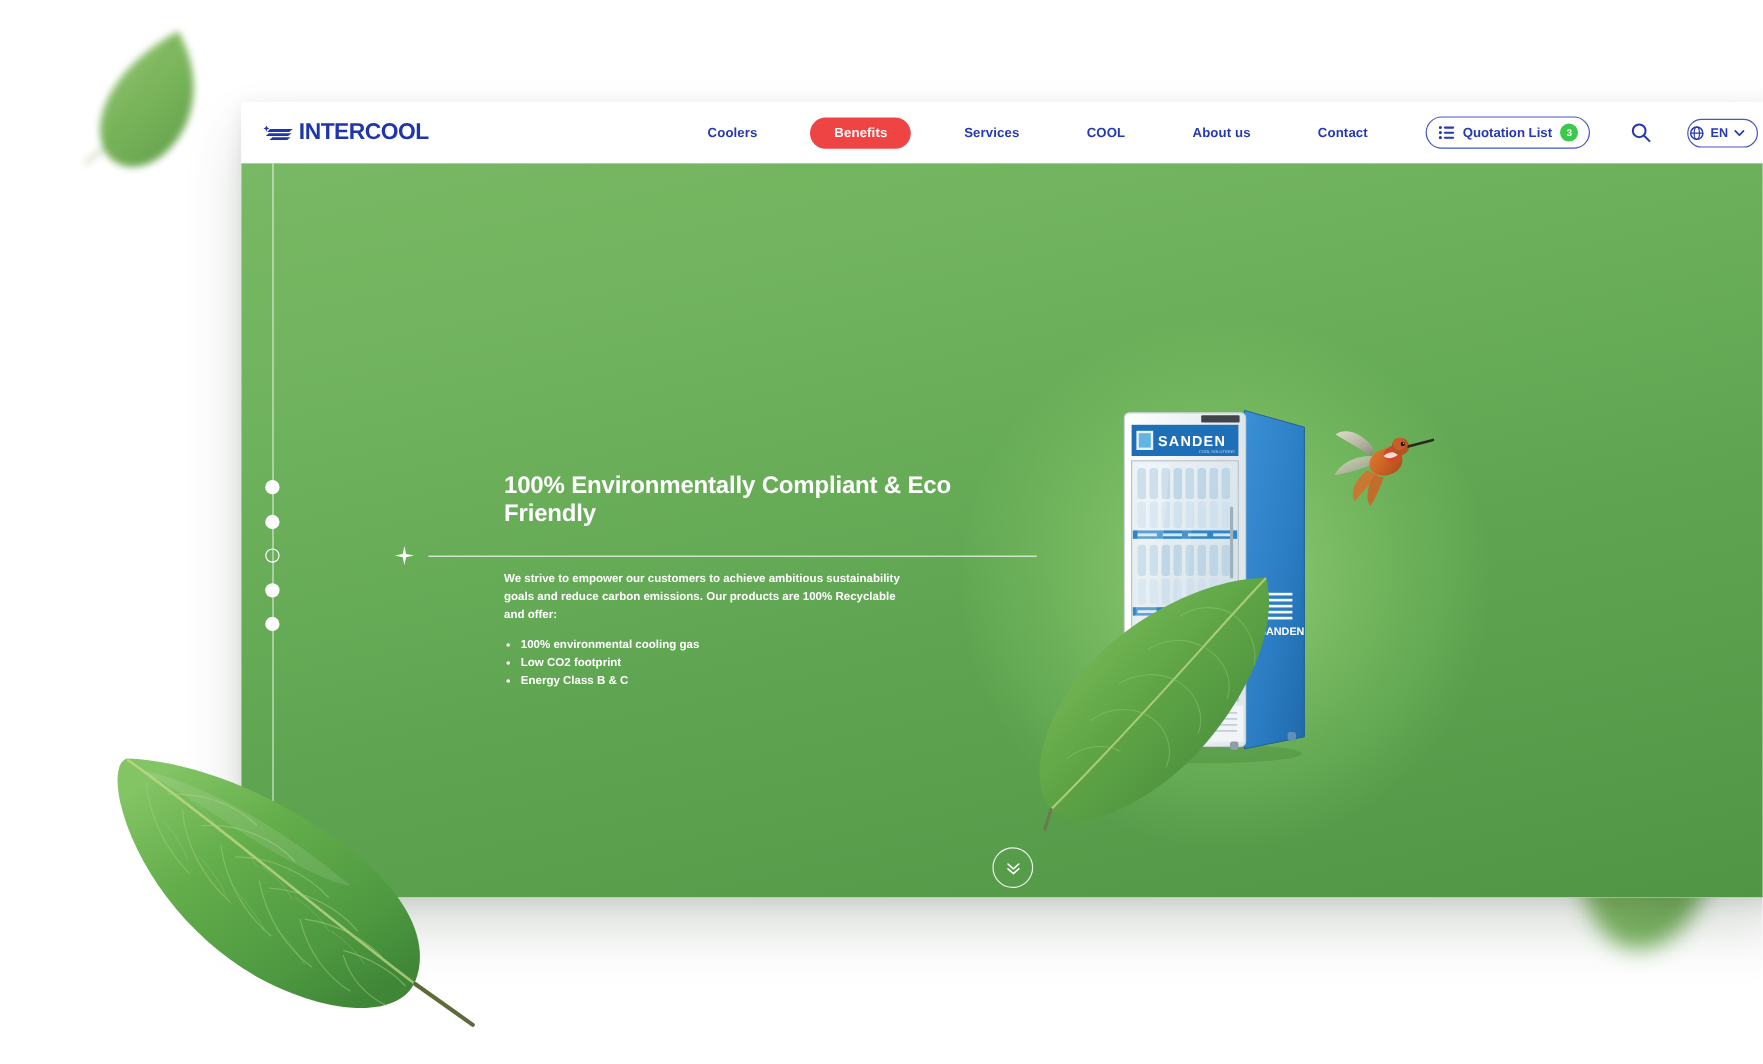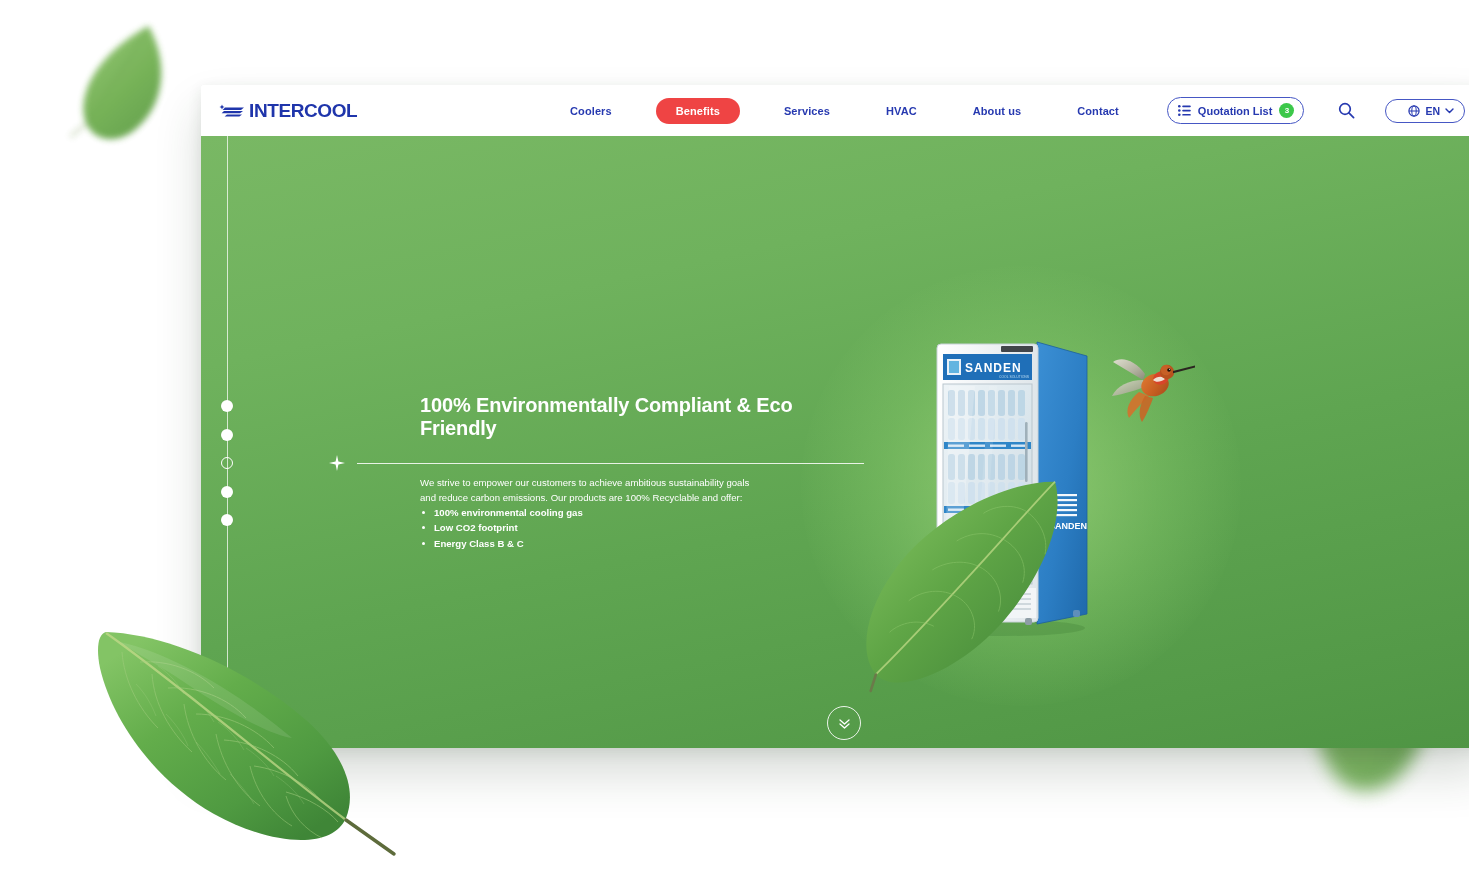--- a/index.html
+++ b/index.html
@@ -141,21 +141,21 @@
     cursor: pointer;
     display: flex; align-items: center;
   }
 
   #lang-switch {
     display: flex;
     align-items: center;
     gap: 5px;
     border: 1.2px solid #4657c4;
     border-radius: 18px;
-    padding: 5px 10px 5px 22px;
+    padding: 5px 10px 5px 1px;
     margin-left: 18px;
     cursor: pointer;
     background: #fff;
   }
   #lang-switch .lang-label {
     font-size: 10.5px;
     font-weight: 700;
     color: #2639b0;
   }
 
@@ -247,23 +247,24 @@
 
   #hero-body {
     position: absolute;
     left: 219px;
     top: 340px;
     width: 345px;
     z-index: 4;
   }
   #hero-paragraph {
     font-size: 9.6px;
-    font-weight: 400;
+    font-weight: 700;
     line-height: 1.55;
     color: #ffffff;
+    margin-bottom: 10px;
   }
   #hero-bullets {
     list-style: none;
     margin: 0; padding: 0;
   }
   #hero-bullets li {
     position: relative;
     font-size: 9.6px;
     font-weight: 600;
     color: #ffffff;
@@ -391,21 +392,21 @@
           <path d="M5 8.0 L24 8.0 L21 10.3 L2.6 10.3 Z" fill="#1f35ab"></path>
           <path d="M8 11.4 L23 11.4 L20.4 13.6 L5.6 13.6 Z" fill="#1f35ab"></path>
         </svg>
         <span class="wordmark">INTERCOOL</span>
       </div>
 
       <nav id="main-nav">
         <a class="nav-link">Coolers</a>
         <a class="nav-link active">Benefits</a>
         <a class="nav-link">Services</a>
-        <a class="nav-link">HVAC</a>
+        <a class="nav-link">COOL</a>
         <a class="nav-link">About us</a>
         <a class="nav-link">Contact</a>
 
         <div id="quotation-pill">
           <svg width="13" height="11" viewBox="0 0 13 11" xmlns="http://www.w3.org/2000/svg">
             <circle cx="1.3" cy="1.3" r="1.3" fill="#2639b0"></circle>
             <circle cx="1.3" cy="5.5" r="1.3" fill="#2639b0"></circle>
             <circle cx="1.3" cy="9.7" r="1.3" fill="#2639b0"></circle>
             <rect x="4.2" y="0.5" width="8.6" height="1.7" rx=".85" fill="#2639b0"></rect>
             <rect x="4.2" y="4.7" width="8.6" height="1.7" rx=".85" fill="#2639b0"></rect>

